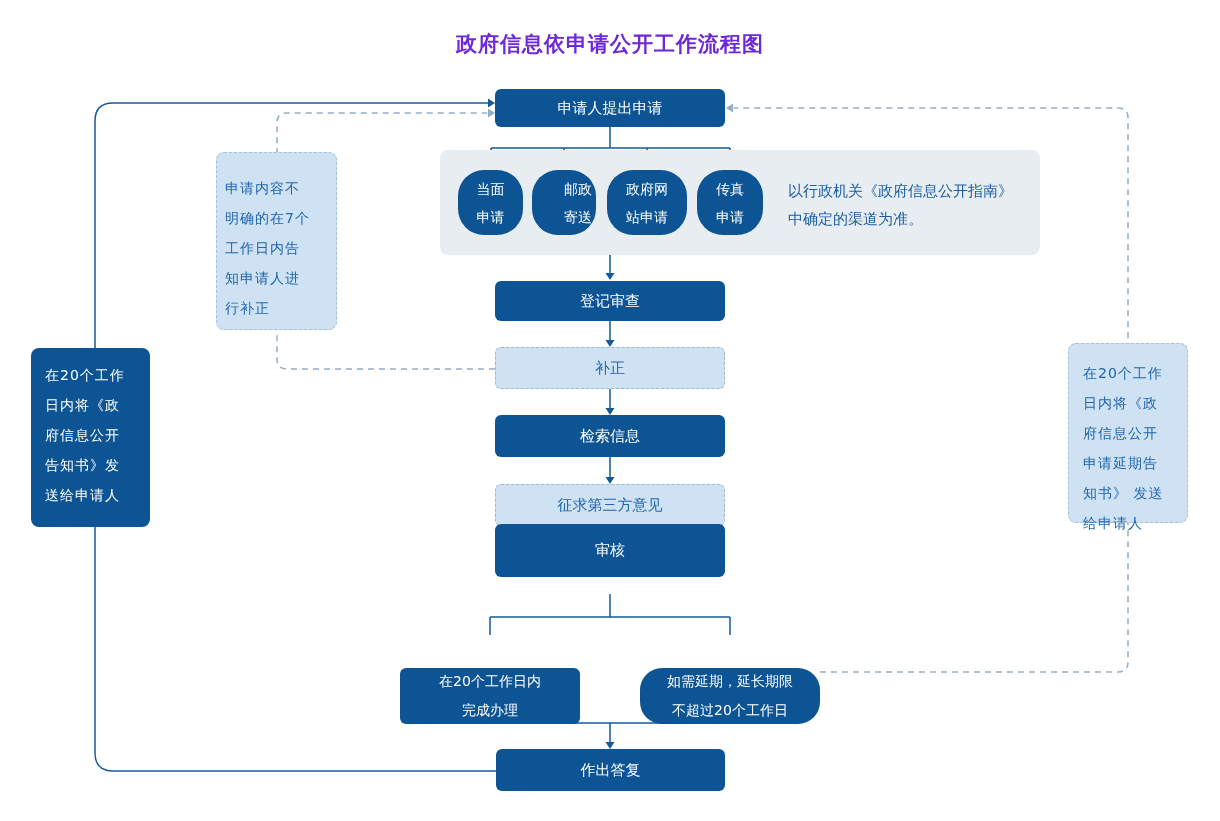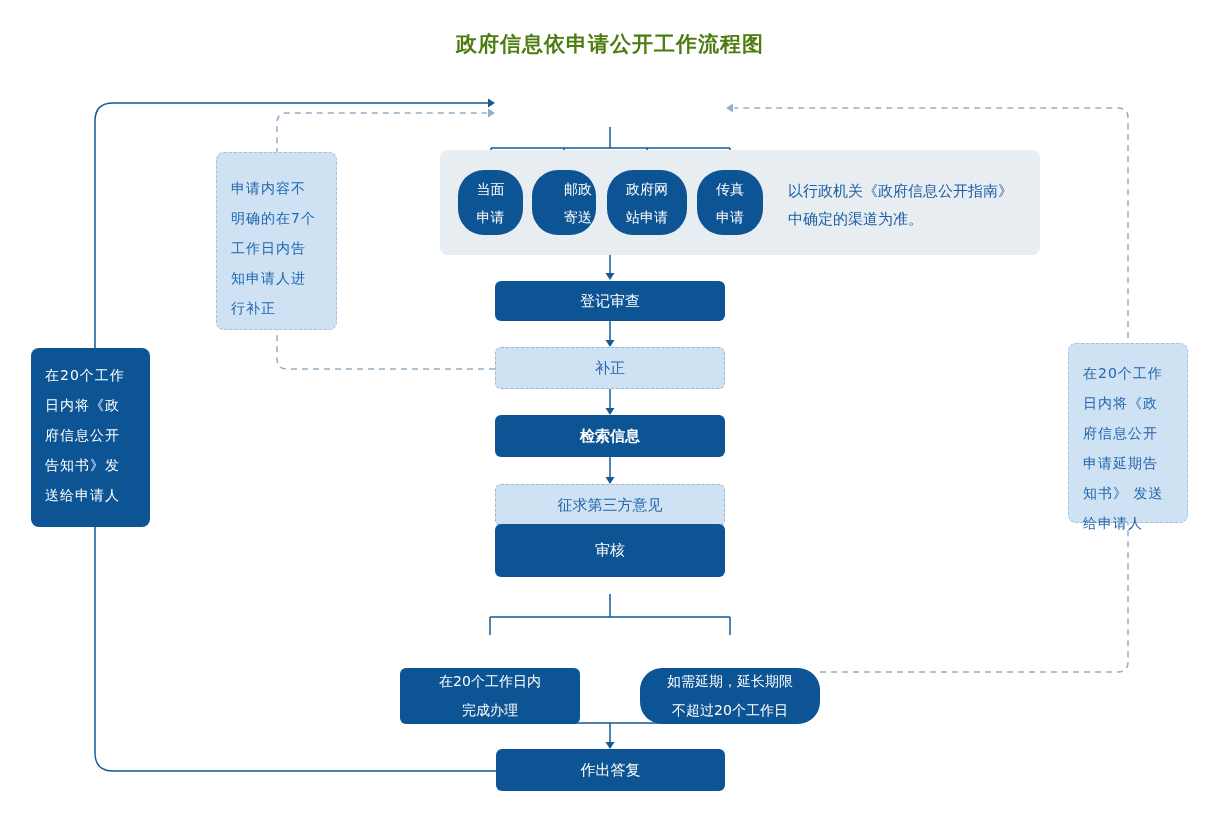--- a/index.html
+++ b/index.html
@@ -2,35 +2,35 @@
 <html><head>
 <meta charset="utf-8">
 <style>
   html,body{margin:0;padding:0;background:#ffffff;}
   .stage{
     position:relative;width:1220px;height:821px;background:#ffffff;overflow:hidden;
     font-family:"DejaVu Sans",sans-serif;
   }
   .title{
     position:absolute;top:30px;left:0;width:100%;margin:0;text-align:center;
-    font-size:21px;font-weight:bold;color:#4d7c0f;letter-spacing:1px;
+    font-size:21px;font-weight:bold;color:#6d28d9;letter-spacing:1px;
   }
   .wires{position:absolute;top:0;left:0;z-index:0;}
   .node{
     position:absolute;z-index:1;box-sizing:border-box;border-radius:6px;
     display:flex;align-items:center;justify-content:center;text-align:center;
     white-space:pre-line;
   }
   .dark{background:#0d5494;color:#ffffff;}
   .light{background:#cfe2f3;color:#2166ac;border:1.5px dashed #a2b6c6;}
   .mid{left:495px;width:230px;font-size:15px;}
   .apply{top:89px;height:38px;font-size:15px;}
   .register{top:281px;height:40px;}
   .supplement{top:347px;height:42px;}
-  .search{top:415px;height:42px;font-weight:bold;}
+  .search{top:415px;height:42px;}
   .third{top:484px;height:42px;}
   .review{top:524px;height:53px;border-radius:6px;}
   .reply{top:749px;left:496px;width:229px;height:42px;}
   .panel{
     position:absolute;z-index:0;left:440px;top:150px;width:600px;height:105px;
     background:#e8edf2;border-radius:8px;
   }
   .ch{top:170px;height:65px;font-size:14px;line-height:2.0;border-radius:26px;}
   .ch1{left:458px;width:65px;}
   .ch2{left:532px;width:64px;padding-left:28px;}
@@ -48,21 +48,21 @@
     font-size:14px;line-height:30px;white-space:pre-line;letter-spacing:1px;
     text-align:left;
   }
   .reply-note{
     left:31px;top:348px;width:119px;height:179px;padding:12px 14px 0;
     background:#0d5494;color:#ffffff;
   }
   .light-note{
     background:#cfe2f3;color:#2166ac;border:1.5px dashed #a6c1d8;
   }
-  .supp-note{left:216px;top:152px;width:121px;height:178px;padding:20px 14px 0;}
+  .supp-note{left:216px;top:152px;width:121px;height:178px;padding:20px 8px 0;}
   .delay-note{left:1068px;top:343px;width:120px;height:180px;padding:14px 14px 0;}
 </style>
 </head>
 <body>
 
 <div class="stage">
 
   <svg class="wires" width="1220" height="821" viewBox="0 0 1220 821">
 
     <g stroke="#155a97" stroke-width="1.5" fill="none">
@@ -97,20 +97,21 @@
       <path d="M820 672 H1118 Q1128 672 1128 662 V118 Q1128 108 1118 108 H734"></path>
     </g>
     <g fill="#94aec5" stroke="none">
       <polygon points="488,108.5 488,117.5 495,113"></polygon>
       <polygon points="733,103.5 733,112.5 726,108"></polygon>
     </g>
   </svg>
 
   <h1 class="title">政府信息依申请公开工作流程图</h1>
 
+  <div class="node dark mid apply">申请人提出申请</div>
 
   <div class="panel"></div>
   <div class="node dark ch ch1">当面
 申请</div>
   <div class="node dark ch ch2">邮政
 寄送</div>
   <div class="node dark ch ch3">政府网
 站申请</div>
   <div class="node dark ch ch4">传真
 申请</div>

